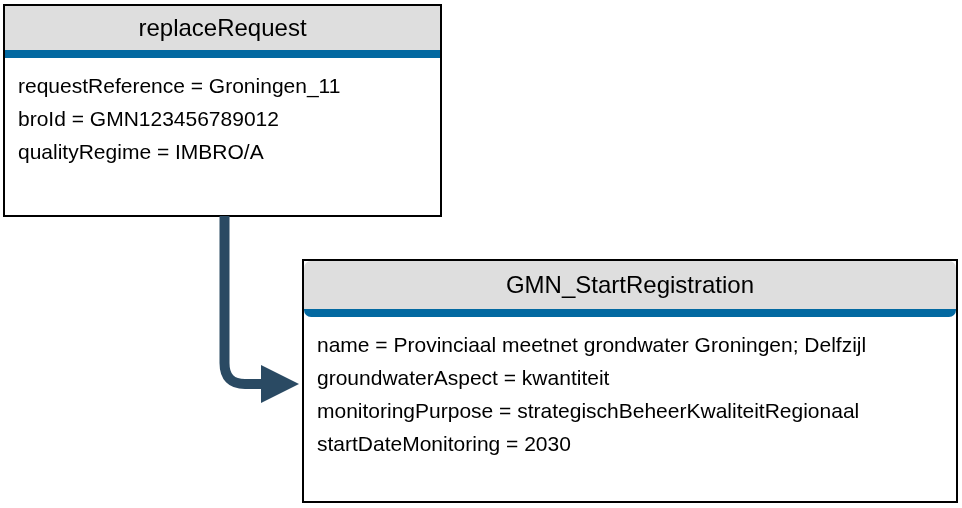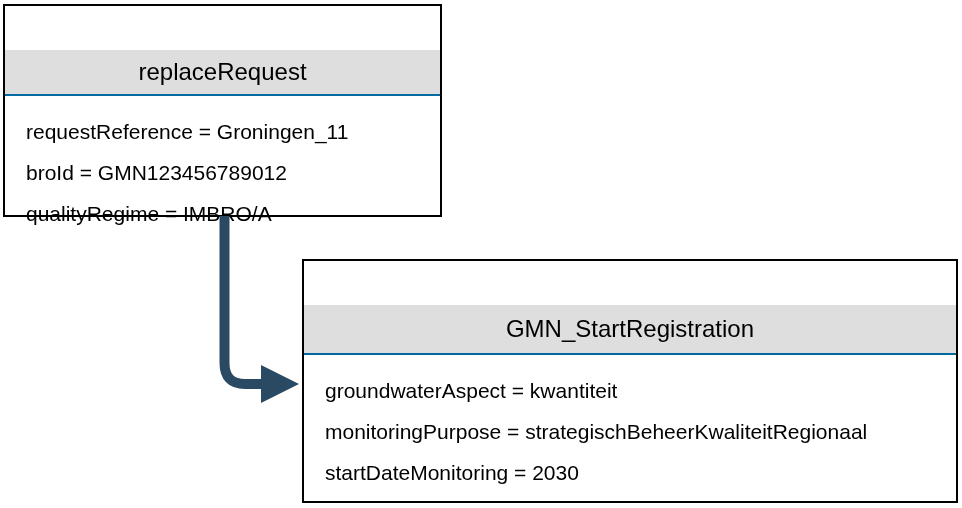--- a/index.html
+++ b/index.html
@@ -18,56 +18,56 @@
   .uml-node {
     position: absolute;
     background: #ffffff;
     border: 2px solid #000000;
     box-sizing: border-box;
     display: flex;
     flex-direction: column;
   }
   .uml-node .node-header {
     background: #dedede;
-    border-bottom: 2px solid #0369a1;
+    border-bottom: 8px solid #0369a1;
     display: flex;
     align-items: center;
     justify-content: center;
     font-size: 24px;
     color: #000000;
     flex: 0 0 auto;
-    margin-top: 44px;
   }
   .uml-node .node-body {
     padding: 9px 8px 4px 9px;
     font-size: 21px;
     line-height: 29px;
     color: #000000;
     white-space: nowrap;
   }
   .node-body .attr-line {
-    margin: 12px;
+    margin: 4px;
   }
   #node-replace-request {
     left: 3px;
     top: 4px;
     width: 439px;
     height: 213px;
   }
   #node-replace-request .node-header {
     height: 44px;
   }
   #node-gmn-start-registration {
     left: 302px;
     top: 259px;
     width: 656px;
     height: 244px;
   }
   #node-gmn-start-registration .node-header {
     height: 48px;
+    border-radius: 7px;
   }
   .edge-layer {
     position: absolute;
     left: 0;
     top: 0;
     width: 962px;
     height: 508px;
     pointer-events: none;
   }
 </style>
@@ -85,20 +85,21 @@
       <div class="attr-line">broId = GMN123456789012</div>
       <div class="attr-line">qualityRegime = IMBRO/A</div>
     </div>
   </div>
 
   <div class="uml-node" id="node-gmn-start-registration">
     <div class="node-header">
       <span>GMN_StartRegistration</span>
     </div>
     <div class="node-body">
+      <div class="attr-line">name = Provinciaal meetnet grondwater Groningen; Delfzijl</div>
       <div class="attr-line">groundwaterAspect = kwantiteit</div>
       <div class="attr-line">monitoringPurpose = strategischBeheerKwaliteitRegionaal</div>
       <div class="attr-line">startDateMonitoring = 2030</div>
     </div>
   </div>
 
   <svg class="edge-layer" viewBox="0 0 962 508">
     <path d="M 224.5 216 L 224.5 363 Q 224.5 384 245 384 L 263 384" fill="none" stroke-width="10" stroke="#2a4a63"></path>
     <polygon points="261,365 299,384 261,403" fill="#2a4a63"></polygon>
   </svg>

